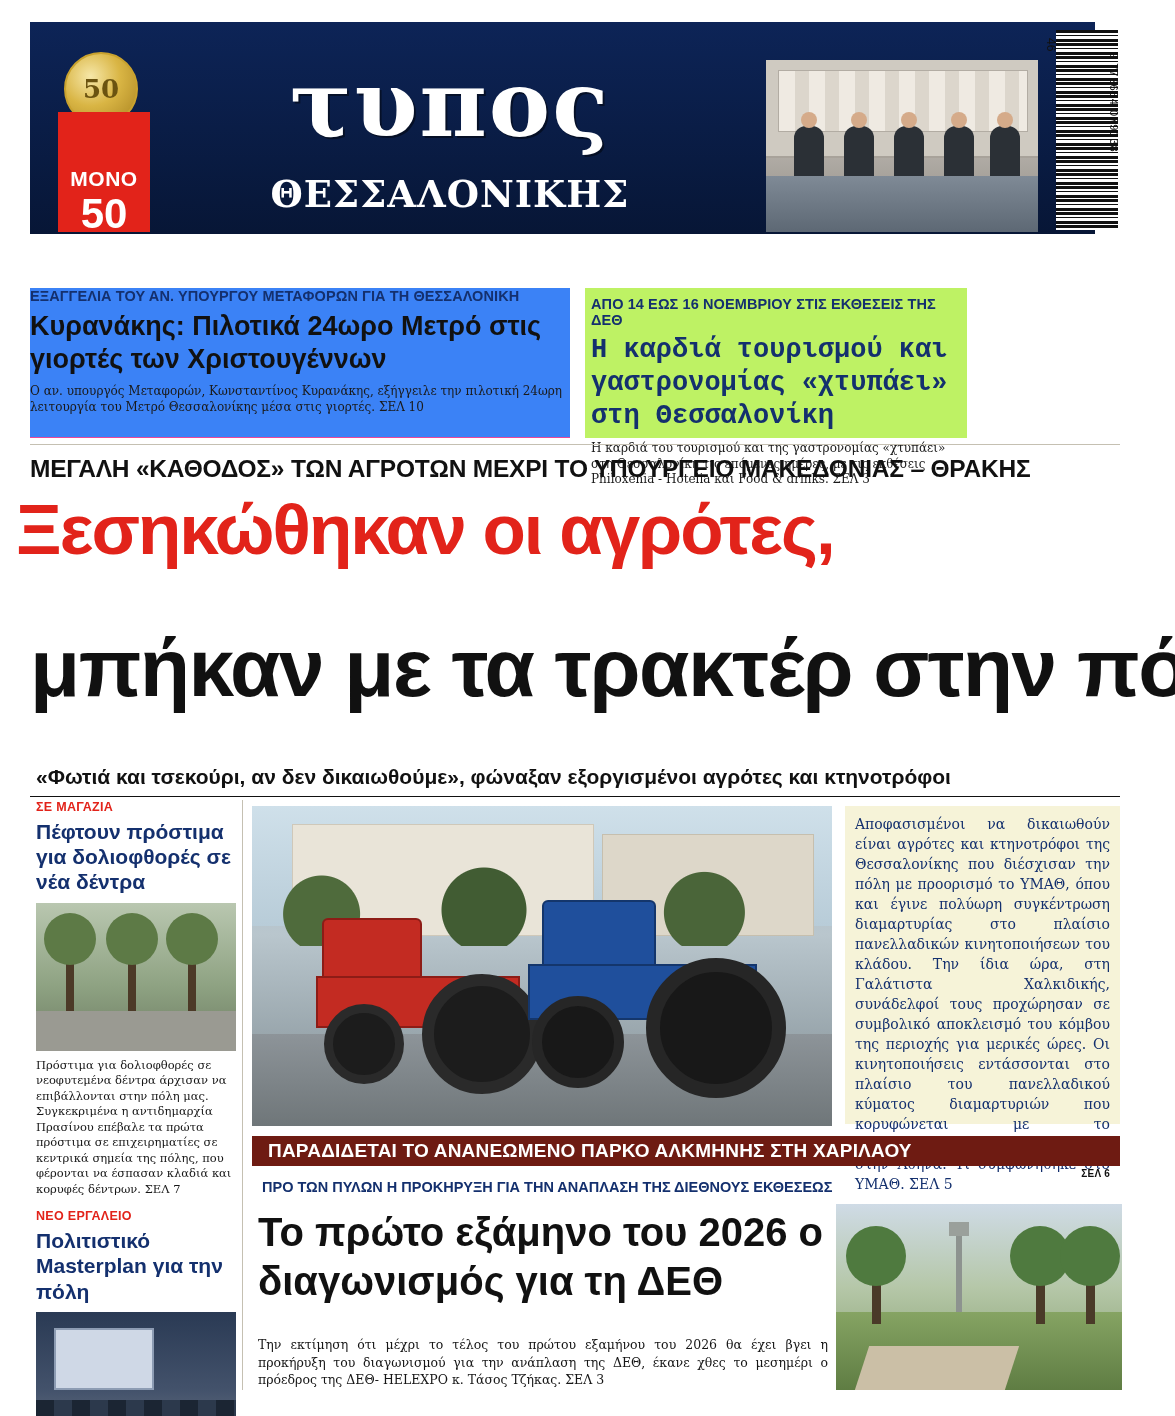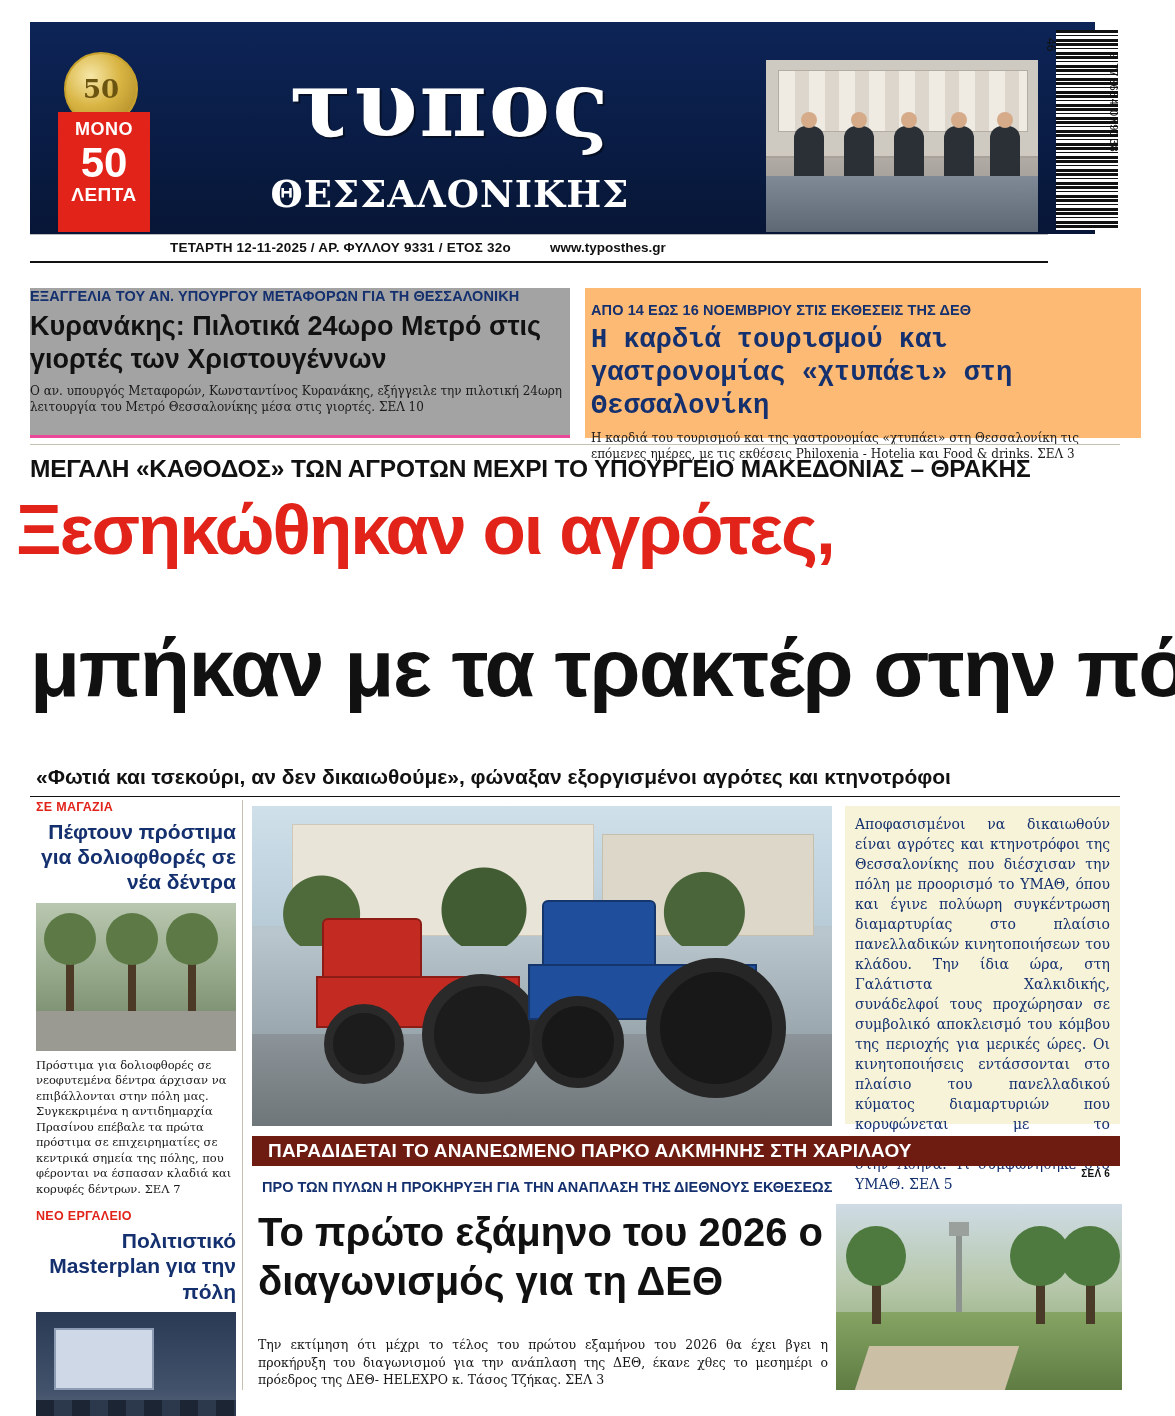--- a/index.html
+++ b/index.html
@@ -80,21 +80,21 @@
     width: 92px;
     height: 120px;
     background: #e2231a;
     color: #ffffff;
     text-align: center;
     font-weight: bold;
     line-height: 1.05;
     padding-top: 8px;
     box-sizing: border-box;
   }
-  .price-box .l1 { font-size: 18px; letter-spacing: .5px; }
+  .price-box .l1 { font-size: 21px; letter-spacing: .5px; margin-top: 48px; }
   .price-box .l2 { font-size: 42px; margin-top: 2px; }
   .price-box .l3 { font-size: 19px; letter-spacing: .5px; }
 
   .mast-photo {
     position: absolute;
     left: 736px;
     top: 38px;
     width: 272px;
     height: 172px;
     background:
@@ -181,27 +181,27 @@
     color: #111;
   }
 
   
   .teaser {
     position: absolute;
     box-sizing: border-box;
   }
   .teaser-left {
     left: 30px; top: 288px; width: 540px; height: 150px;
-    background: #a3a3a3;
-    border-bottom: 3px solid #ec4899;
+    background: #3b82f6;
+    border-bottom: 1px solid #ec4899;
   }
   .teaser-right {
-    left: 585px; top: 288px; width: 556px; height: 150px;
-    background: #fdba74;
-    padding: 14px 6px;
+    left: 585px; top: 288px; width: 382px; height: 150px;
+    background: #bef264;
+    padding: 8px 6px;
   }
   .kicker {
     font-size: 14.5px;
     font-weight: bold;
     color: #14306e;
     letter-spacing: .1px;
   }
   .teaser h2 {
     margin: 6px 0 0 0;
     font-size: 27px;
@@ -264,21 +264,20 @@
     font-weight: bold;
     color: #e2231a;
     letter-spacing: .3px;
   }
   .side-title {
     margin-top: 5px;
     font-size: 21px;
     font-weight: bold;
     line-height: 1.2;
     color: #14306e;
-    text-align: right;
   }
   .side-photo {
     margin-top: 8px;
     width: 200px;
     height: 148px;
     background: linear-gradient(180deg, #b9c7b0 0%, #8fa383 55%, #6d7c62 100%);
     position: relative;
     overflow: hidden;
   }
   .side-photo .road {
@@ -457,24 +456,20 @@
       <div class="person" style="left:178px"></div>
       <div class="person" style="left:224px"></div>
       <div class="table"></div>
     </div>
   </div>
 
   <div class="issue-corner">46</div>
   <div class="barcode"></div>
   <div class="barcode-num">9 772654 079138</div>
 
-  <div class="mast-strip">
-    <div class="info">ΤΕΤΑΡΤΗ 12-11-2025 / ΑΡ. ΦΥΛΛΟΥ 9331 / ΕΤΟΣ 32ο</div>
-    <div class="site">www.typosthes.gr</div>
-  </div>
 
   <div class="teaser teaser-left">
     <div class="kicker">ΕΞΑΓΓΕΛΙΑ ΤΟΥ ΑΝ. ΥΠΟΥΡΓΟΥ ΜΕΤΑΦΟΡΩΝ ΓΙΑ ΤΗ ΘΕΣΣΑΛΟΝΙΚΗ</div>
     <h2>Κυρανάκης: Πιλοτικά 24ωρο Μετρό στις γιορτές των Χριστουγέννων</h2>
     <p>Ο αν. υπουργός Μεταφορών, Κωνσταντίνος Κυρανάκης, εξήγγειλε την πιλοτική 24ωρη λειτουργία του Μετρό Θεσσαλονίκης μέσα στις γιορτές. ΣΕΛ 10</p>
   </div>
 
   <div class="teaser teaser-right">
     <div class="kicker">ΑΠΟ 14 ΕΩΣ 16 ΝΟΕΜΒΡΙΟΥ ΣΤΙΣ ΕΚΘΕΣΕΙΣ ΤΗΣ ΔΕΘ</div>
     <h2>Η καρδιά τουρισμού και γαστρονομίας «χτυπάει» στη Θεσσαλονίκη</h2>

